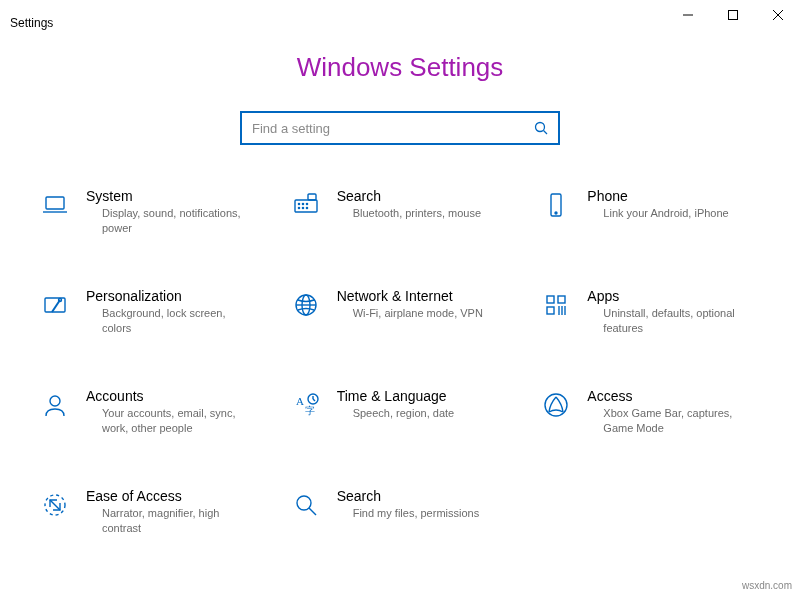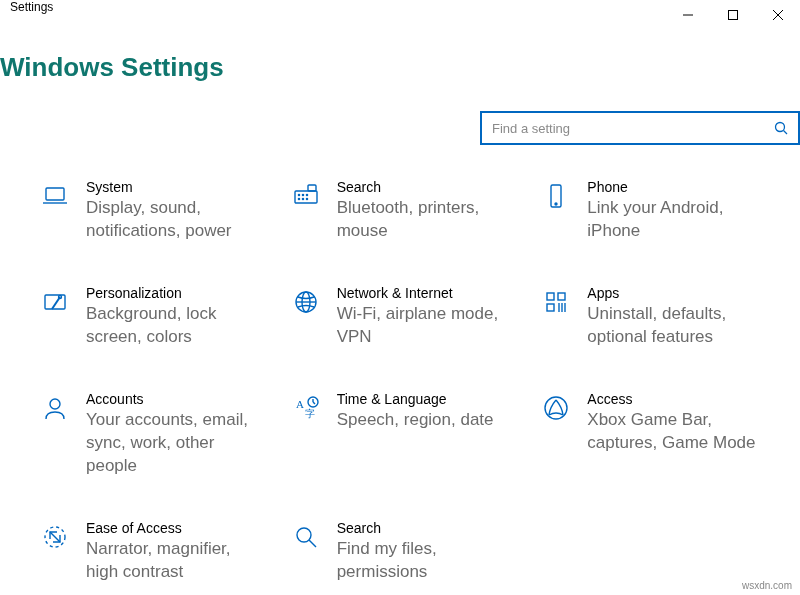--- a/index.html
+++ b/index.html
@@ -8,46 +8,47 @@
     background: #ffffff;
     width: 800px;
     height: 595px;
     overflow: hidden;
     color: #000;
     font-size: 13px;
   }
   .titlebar {
     height: 30px;
     display: flex;
-    align-items: flex-start;
+    align-items: flex-end;
     padding: 0 0 0 10px;
   }
   .titlebar-title { font-size: 12px; flex: 1; }
   .win-controls { display: flex; }
   .win-btn {
     width: 45px;
     height: 30px;
     display: flex;
     align-items: center;
     justify-content: center;
     font-family: "Segoe MDL2 Assets", sans-serif;
     font-size: 10px;
     cursor: pointer;
   }
   .page-title {
-    font-weight: 700;
+    text-align: center;
+    font-weight: 400;
     font-size: 26px;
-    color: #0f766e;
+    color: #a21caf;
     margin-top: 22px;
     margin-bottom: 28px;
   }
   .search-wrap {
     display: flex;
-    justify-content: flex-end;
-    margin-bottom: 28px;
+    justify-content: center;
+    margin-bottom: 37px;
   }
   .search-box {
     width: 320px;
     height: 34px;
     border: 2px solid #0067c0;
     display: flex;
     align-items: center;
     padding: 0 10px;
   }
   .search-input {
@@ -82,23 +83,24 @@
     width: 42px;
     flex: 0 0 42px;
     display: flex;
     justify-content: center;
     padding-top: 2px;
   }
   .tile-icon svg { stroke: #0067c0; fill: none; stroke-width: 1.4; }
   .tile-text { padding-left: 10px; padding-right: 8px; }
   .tile-title { font-size: 14px; color: #000; margin-bottom: 2px; }
   .tile-desc {
-    font-size: 17px;
+    font-size: 11px;
     color: #6b6b6b;
     line-height: 1.35;
+    margin-left: 16px;
   }
   .watermark {
     position: absolute;
     bottom: 4px;
     right: 8px;
     font-size: 10px;
     color: #888;
   }
 </style>
 </head>

